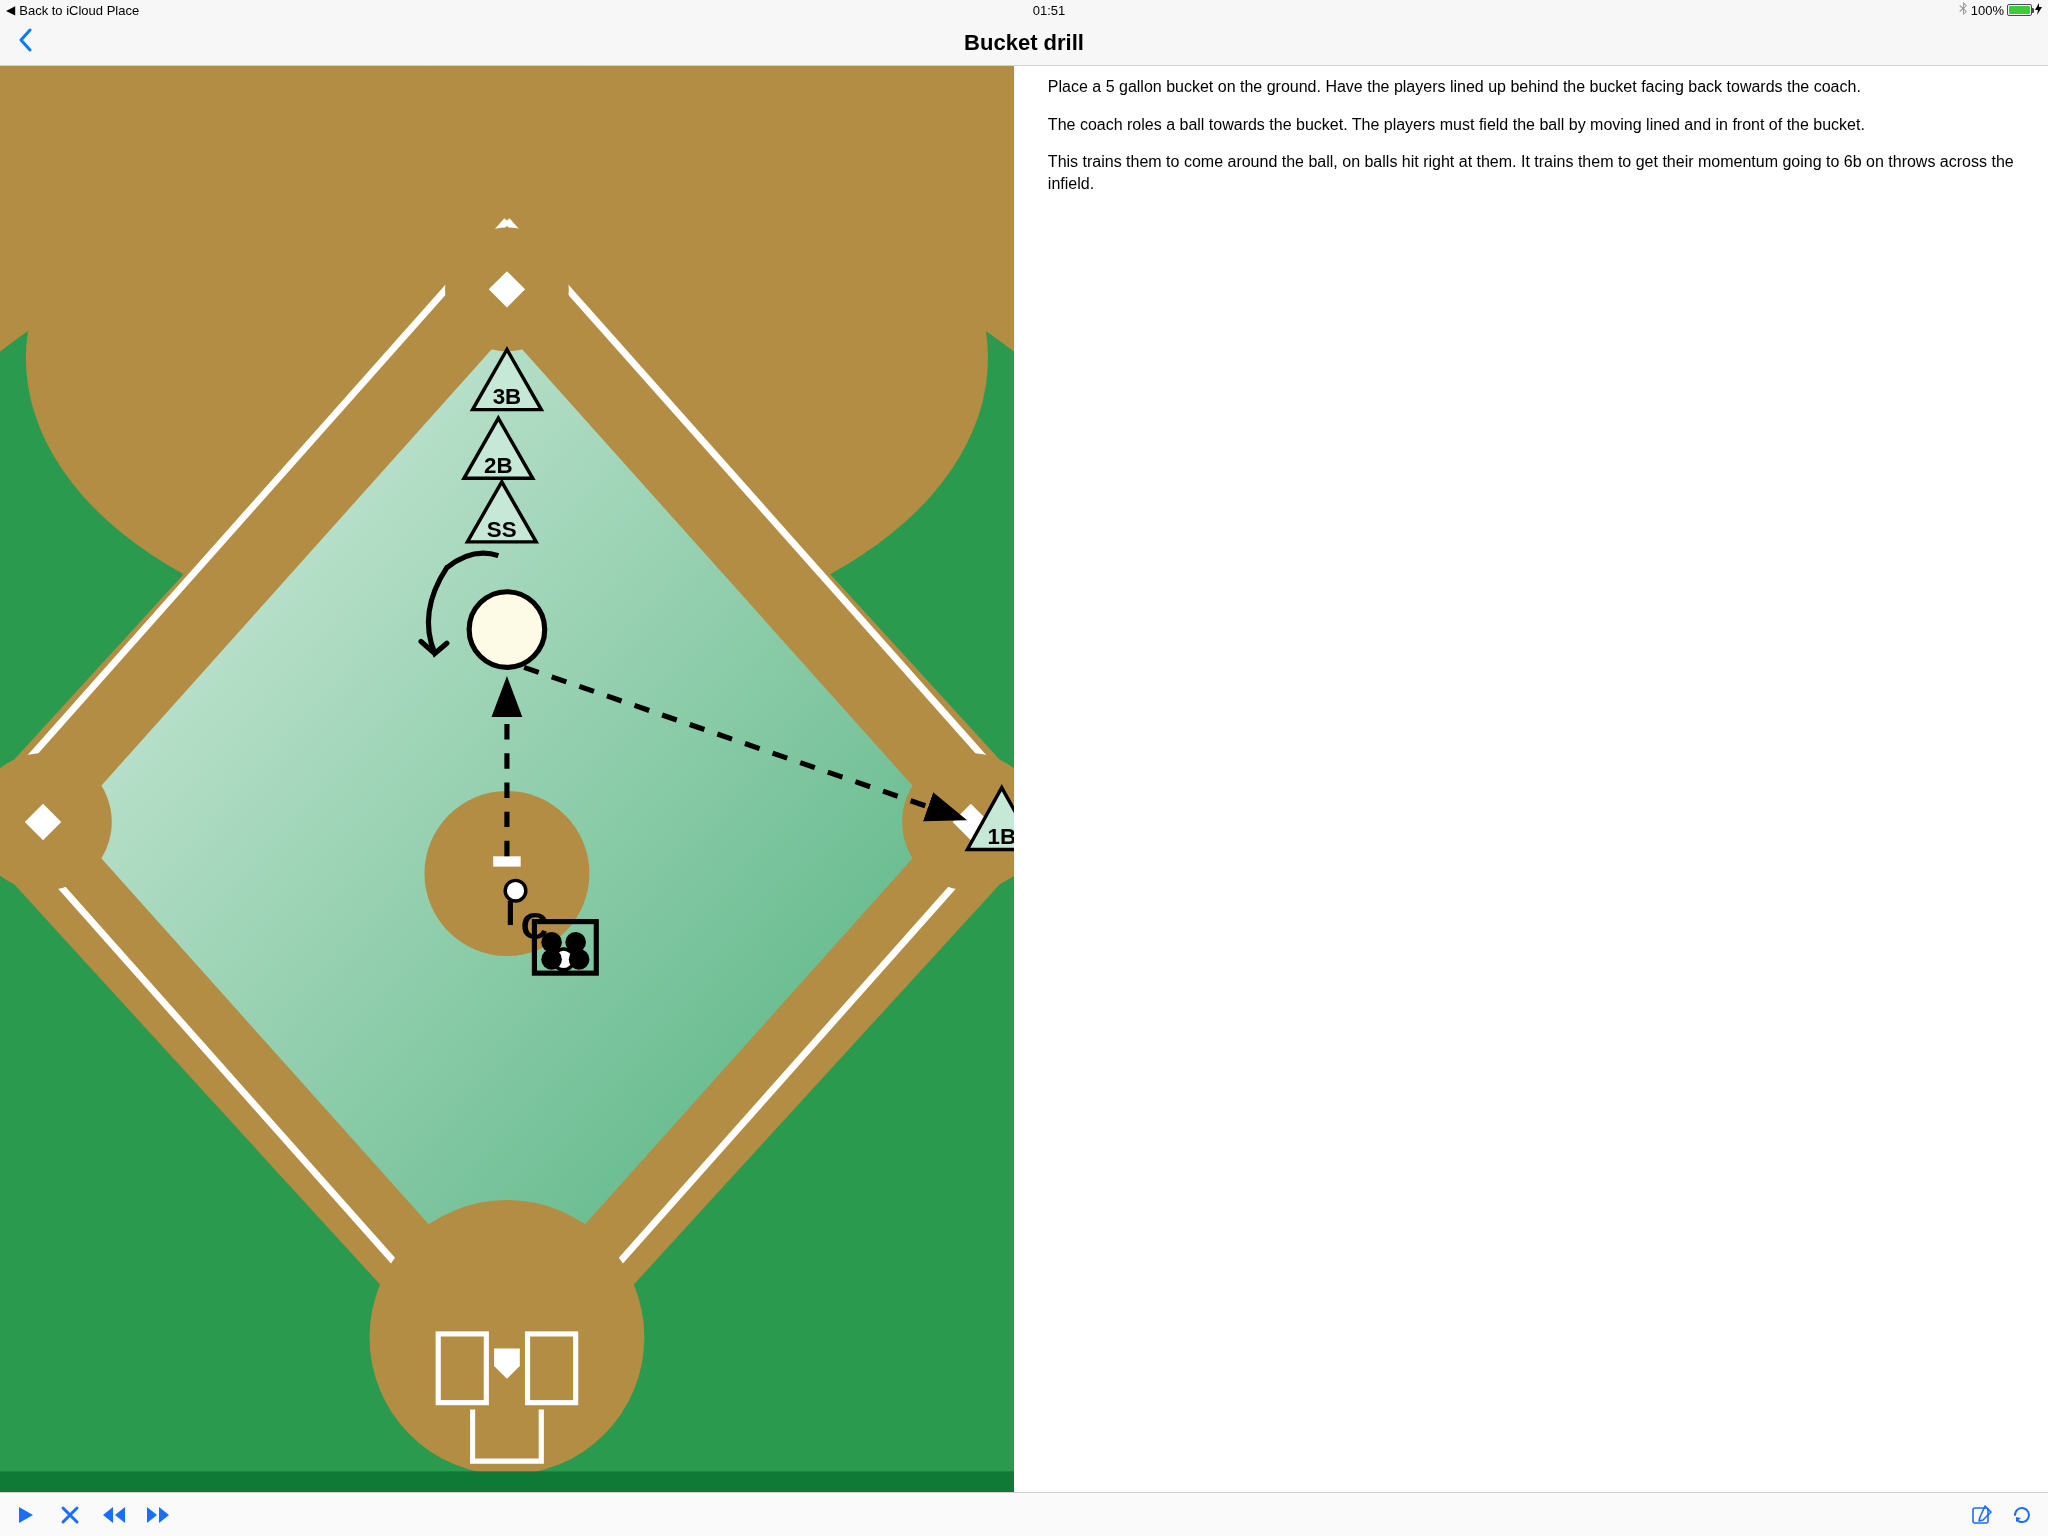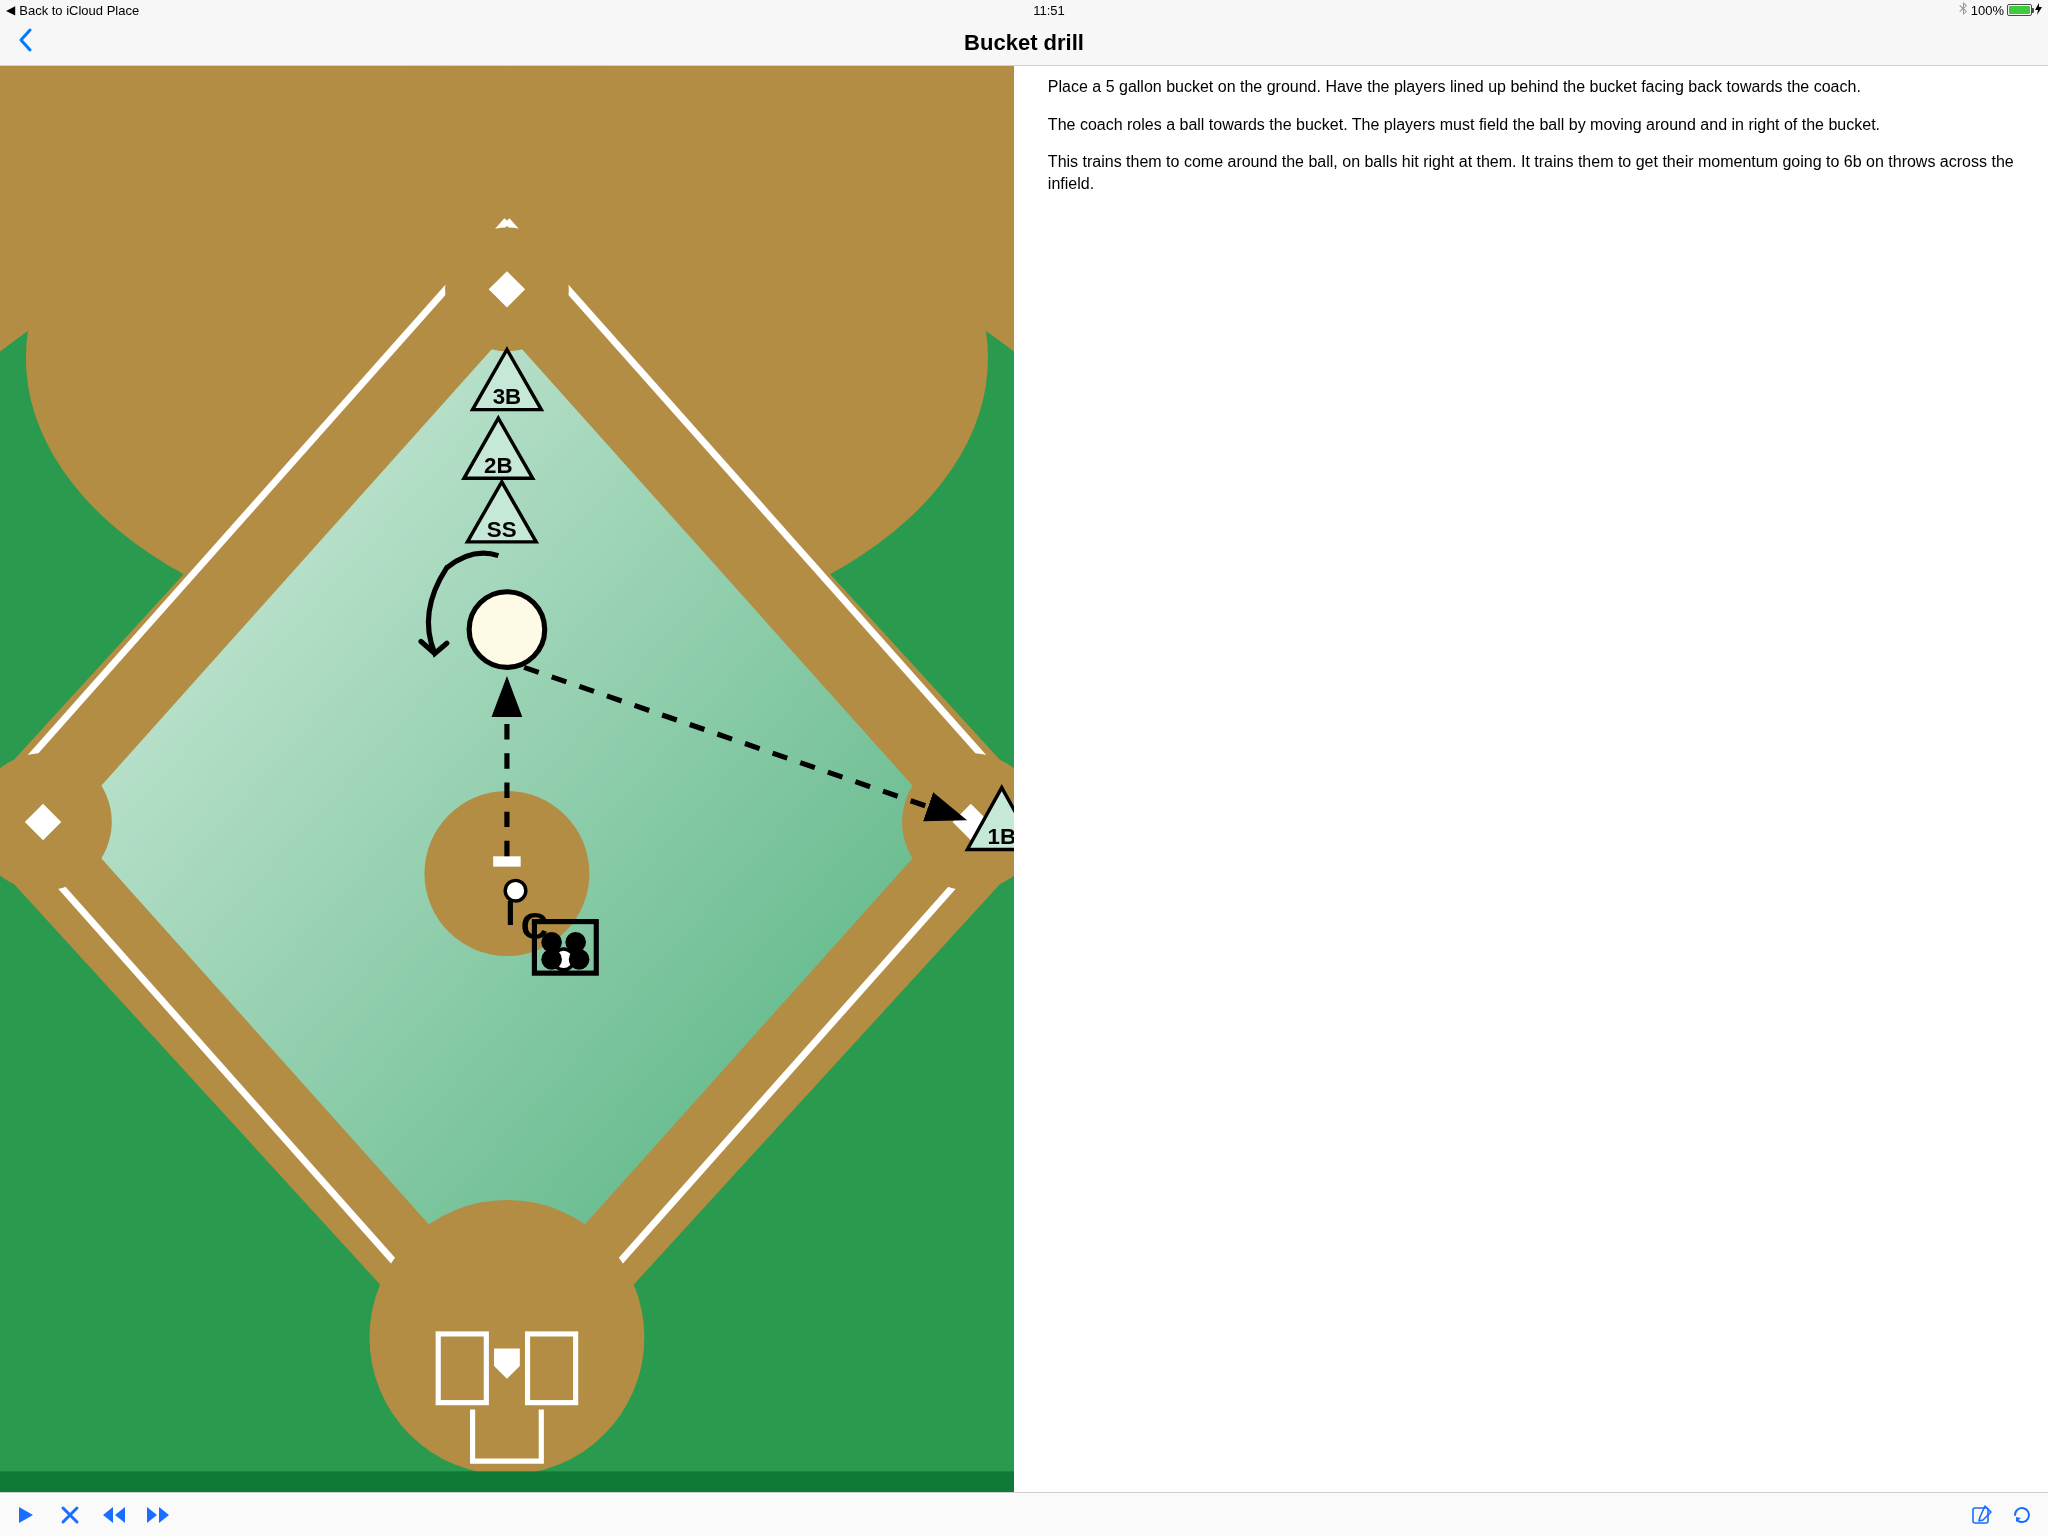--- a/index.html
+++ b/index.html
@@ -83,21 +83,21 @@
   .diagram-pane svg { width: 100%; height: 100%; display: block; }
 </style>
 </head>
 <body>
 
 <div class="status-bar">
   <div class="status-left">
     <span class="back-caret">◀</span>
     <span>Back to iCloud Place</span>
   </div>
-  <div class="status-center">11:51</div>
+  <div class="status-center">01:51</div>
   <div class="status-right">
     <span class="bt-icon">
       <svg width="9" height="14" viewBox="0 0 9 14">
           <path d="M4 0 L8 3.5 L5 6.5 L8 9.5 L4 13 L4 7.5 L1 10 L0.3 9.3 L3.2 6.5 L0.3 3.7 L1 3 L4 5.5 Z M5 2.2 V5.3 L6.7 3.7 Z M5 8 V11 L6.7 9.5 Z" fill="#9a9a9a"></path>
         </svg>
     </span>
     <span>100%</span>
     <span class="battery">
         <span class="battery-fill"></span>
       </span>
@@ -225,21 +225,21 @@
         <circle cx="346" cy="520" r="6" fill="#000"></circle>
         <circle cx="362" cy="520" r="6" fill="#000"></circle>
       </g>
 
       <rect x="0" y="818" width="640" height="12" fill="#0f7a36"></rect>
     </svg>
   </div>
 
   <div class="text-pane">
     <p>Place a 5 gallon bucket on the ground. Have the players lined up behind the bucket facing back towards the coach.</p>
-    <p>The coach roles a ball towards the bucket. The players must field the ball by moving around and in right of the bucket.</p>
+    <p>The coach roles a ball towards the bucket. The players must field the ball by moving lined and in front of the bucket.</p>
     <p>This trains them to come around the ball, on balls hit right at them. It trains them to get their momentum going to 6b on throws across the infield.</p>
   </div>
 </div>
 
 <div class="toolbar">
   <div class="tb-left">
     <div class="tb-btn">
       <svg width="20" height="20" viewBox="0 0 20 20">
           <path d="M3 2 L17 10 L3 18 Z" fill="#1a6eff"></path>
         </svg>

